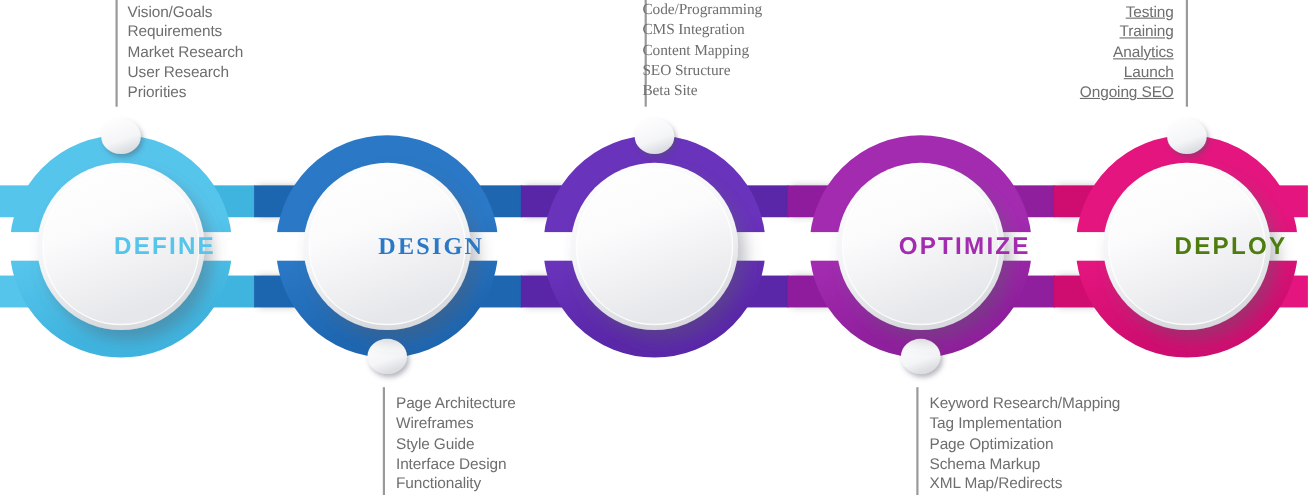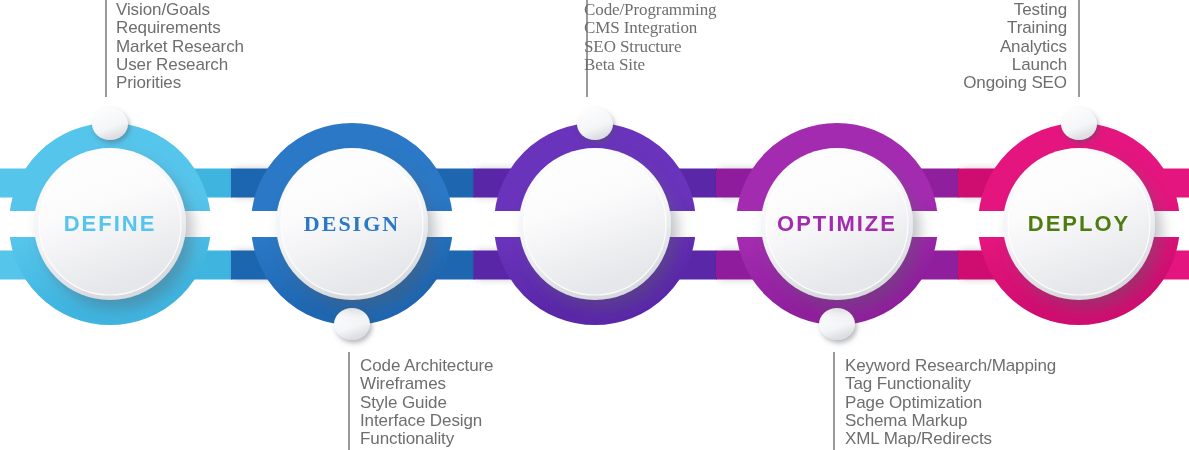--- a/index.html
+++ b/index.html
@@ -7,29 +7,29 @@
     width: 1189px; height: 450px;
     background: #ffffff;
     font-family: "Liberation Sans", sans-serif;
     overflow: hidden;
   }
   #stage { position: relative; width: 1189px; height: 450px; }
 
   
   .callout {
     position: absolute;
-    font-size: 17px;
+    font-size: 14px;
     line-height: 18.3px;
     color: #6e6e6e;
     white-space: nowrap;
     letter-spacing: -0.1px;
   }
   .callout .line { display: block; }
   .callout.left  { text-align: left; }
-  .callout.right { text-align: right; }
+  .callout.right { text-align: right; text-decoration: underline; }
 
   
   .hairline {
     position: absolute;
     width: 2px;
     background: #9a9a9a;
   }
 
   
   #chain { position: absolute; left: 0; top: 0; }
@@ -37,20 +37,21 @@
   
   .stage-label {
     position: absolute;
     font-weight: bold;
     font-size: 22px;
     letter-spacing: 2.0px;
     text-align: left;
     transform: translate(-50%, -50%);
     white-space: nowrap;
     pointer-events: none;
+    margin-left: 40px;
   }
 </style>
 </head>
 <body>
 
 <div id="stage">
 
   <svg id="chain" width="1189" height="450" viewBox="0 0 1189 450">
     <defs>
 
@@ -188,44 +189,45 @@
     <span class="line">Requirements</span>
     <span class="line">Market Research</span>
     <span class="line">User Research</span>
     <span class="line">Priorities</span>
   </div>
 
   <div class="hairline" style="left:586px; top:-2px; height:99px;"></div>
   <div class="callout left" style="left:584px; top:1px;font-family:Liberation Serif, serif;">
     <span class="line">Code/Programming</span>
     <span class="line">CMS Integration</span>
+    <span class="line">Content Mapping</span>
     <span class="line">SEO Structure</span>
     <span class="line">Beta Site</span>
   </div>
 
   <div class="hairline" style="left:1078px; top:-2px; height:99px;"></div>
   <div class="callout right" style="right:122px; top:1px;">
     <span class="line">Testing</span>
     <span class="line">Training</span>
     <span class="line">Analytics</span>
     <span class="line">Launch</span>
     <span class="line">Ongoing SEO</span>
   </div>
 
   <div class="hairline" style="left:348px; top:352px; height:100px;"></div>
   <div class="callout left" style="left:360px; top:357px;">
-    <span class="line">Code Architecture</span>
+    <span class="line">Page Architecture</span>
     <span class="line">Wireframes</span>
     <span class="line">Style Guide</span>
     <span class="line">Interface Design</span>
     <span class="line">Functionality</span>
   </div>
 
   <div class="hairline" style="left:833px; top:352px; height:100px;"></div>
   <div class="callout left" style="left:845px; top:357px;">
     <span class="line">Keyword Research/Mapping</span>
-    <span class="line">Tag Functionality</span>
+    <span class="line">Tag Implementation</span>
     <span class="line">Page Optimization</span>
     <span class="line">Schema Markup</span>
     <span class="line">XML Map/Redirects</span>
   </div>
 
 </div>
 
 </body></html>

